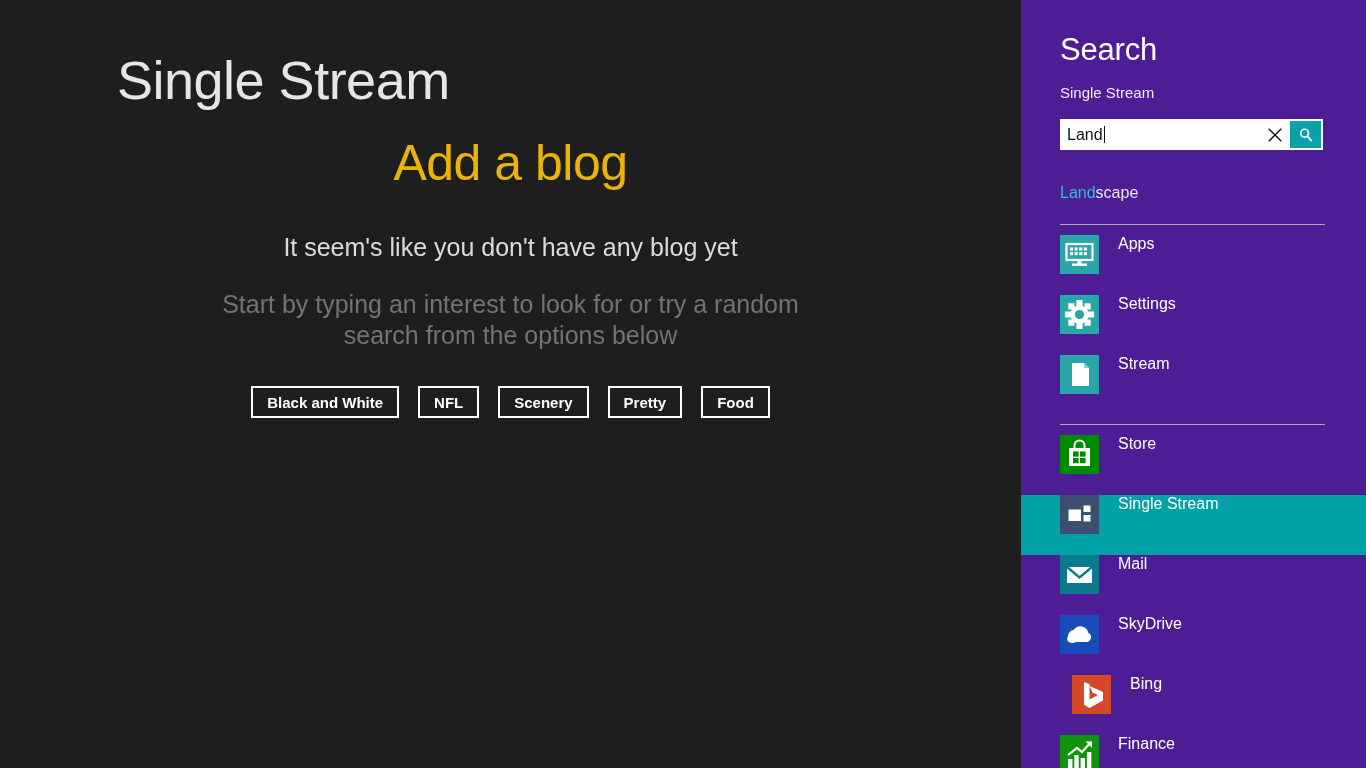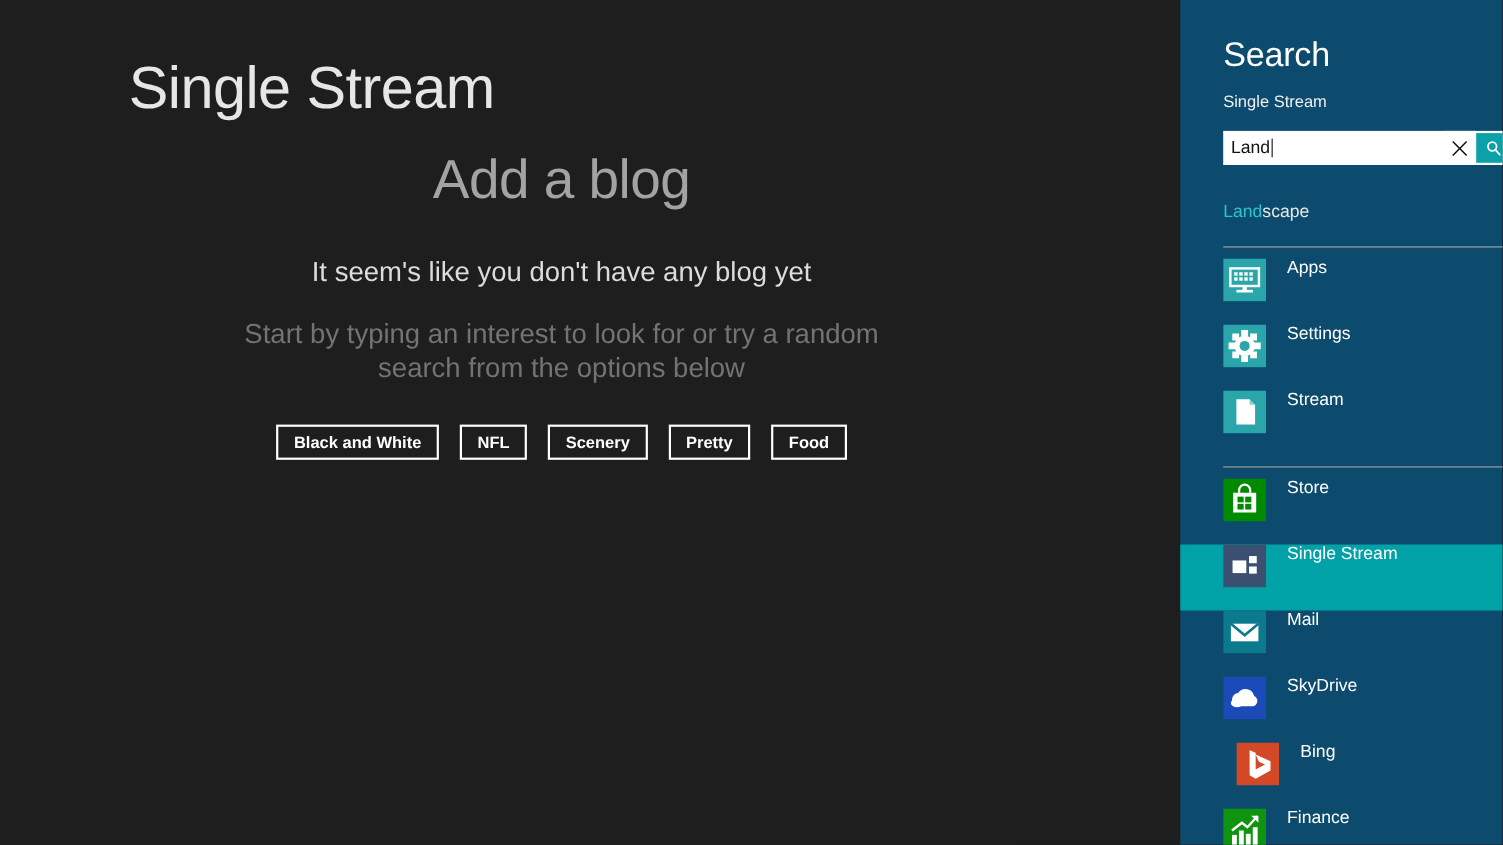--- a/index.html
+++ b/index.html
@@ -21,21 +21,21 @@
     position:absolute; left:117px; top:52px;
     font-size:54px; font-weight:300; color:#e6e6e6;
     letter-spacing:-0.5px; line-height:1.05;
     white-space:nowrap;
   }
   #content-block {
     position:absolute; left:0; top:135px; width:1021px;
     text-align:center;
   }
   #add-blog-heading {
-    font-size:50px; font-weight:300; color:#a3a3a3;
+    font-size:50px; font-weight:300; color:#eab308;
     letter-spacing:-0.5px; line-height:1.15;
   }
   #empty-message {
     margin-top:38px;
     font-size:25px; font-weight:300; color:#dcdcdc;
     line-height:1.3;
   }
   #instruction-message {
     margin-top:26px;
     font-size:25px; font-weight:300; color:#737373;
@@ -55,22 +55,22 @@
     font-size:15px; font-weight:bold;
     padding:6px 14px 4px 14px;
     line-height:1.25;
     cursor:pointer;
     white-space:nowrap;
   }
 
   
   #search-panel {
     position:absolute; right:0; top:0;
-    width:293px; height:768px;
-    background:#0c4a6e;
+    width:345px; height:768px;
+    background:#4c1d95;
     text-decoration:underline;
   }
   #panel-heading {
     position:absolute; left:39px; top:32px;
     font-size:31px; font-weight:300; color:#ffffff;
     letter-spacing:-0.2px;
   }
   #scope-label {
     position:absolute; left:39px; top:84px;
     font-size:15px; font-weight:300; color:#f0f0f0;

